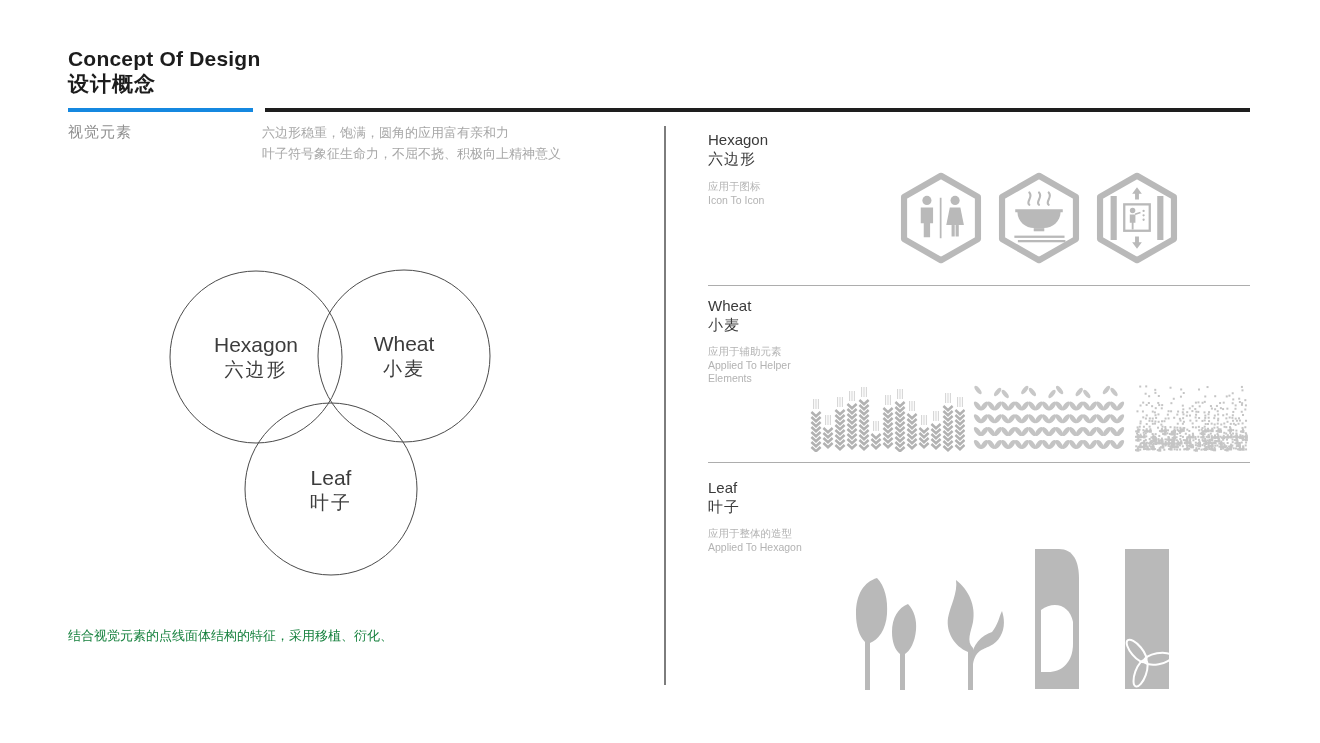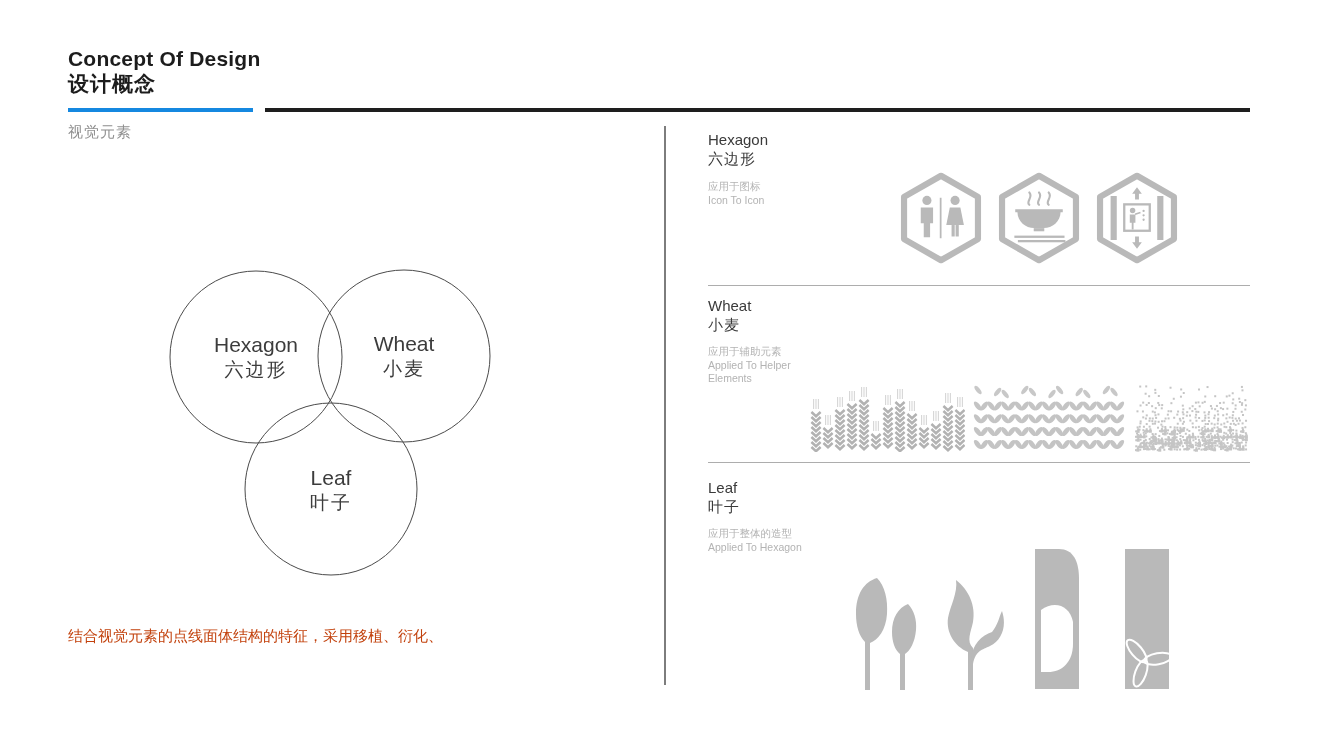--- a/index.html
+++ b/index.html
@@ -9,21 +9,21 @@
 
   
   .title-en{left:68px;top:47px;font-size:21px;font-weight:700;color:#1c1c1c;letter-spacing:.2px;}
   .title-zh{left:68px;top:70px;font-size:21px;font-weight:700;color:#1c1c1c;letter-spacing:1px;}
   .rule-blue{left:68px;top:108px;width:185px;height:4px;}
   .rule-black{left:265px;top:108px;width:985px;height:4px;background:#1e1e1e;}
 
   
   .section-label{left:68px;top:123px;font-size:15px;color:#8f8f8f;letter-spacing:1px;}
   .desc{left:262px;top:122px;font-size:13px;line-height:21px;color:#a7a7a7;}
-  .footer-note{left:68px;top:625px;font-size:15px;line-height:22px;color:#c2410c;}
+  .footer-note{left:68px;top:625px;font-size:13px;line-height:22px;color:#15803d;}
 
   
   .venn-wrap{left:160px;top:262px;width:345px;height:320px;}
   .venn-label{position:absolute;width:160px;text-align:center;color:#3c3c3c;}
   .venn-label .en{font-size:21px;line-height:25px;display:block;}
   .venn-label .zh{font-size:19px;line-height:26px;display:block;letter-spacing:2px;}
 
   
   .v-divider{left:664px;top:126px;width:2px;height:559px;background:#7d7d7d;}
   .sec-head{font-size:15px;color:#3a3a3a;line-height:19px;}
@@ -40,20 +40,22 @@
 <div id="canvas">
 
   <div class="abs title-en">Concept Of Design</div>
   <div class="abs title-zh">设计概念</div>
   <div class="abs rule-blue" id="rule-blue" style="background: rgb(21, 136, 224);"></div>
   <div class="abs rule-black"></div>
 
   <div class="abs section-label">视觉元素</div>
 
   <div class="abs desc">
+    <div>六边形稳重，饱满，圆角的应用富有亲和力</div>
+    <div>叶子符号象征生命力，不屈不挠、积极向上精神意义</div>
   </div>
 
   <div class="abs venn-wrap">
     <svg width="345" height="320" viewBox="0 0 345 320">
       <circle cx="96" cy="95" r="86" fill="none" stroke="#4a4a4a" stroke-width="1"></circle>
       <circle cx="244" cy="94" r="86" fill="none" stroke="#4a4a4a" stroke-width="1"></circle>
       <circle cx="171" cy="227" r="86" fill="none" stroke="#4a4a4a" stroke-width="1"></circle>
     </svg>
     <div class="venn-label" style="left:16px;top:70px;">
       <span class="en">Hexagon</span>

